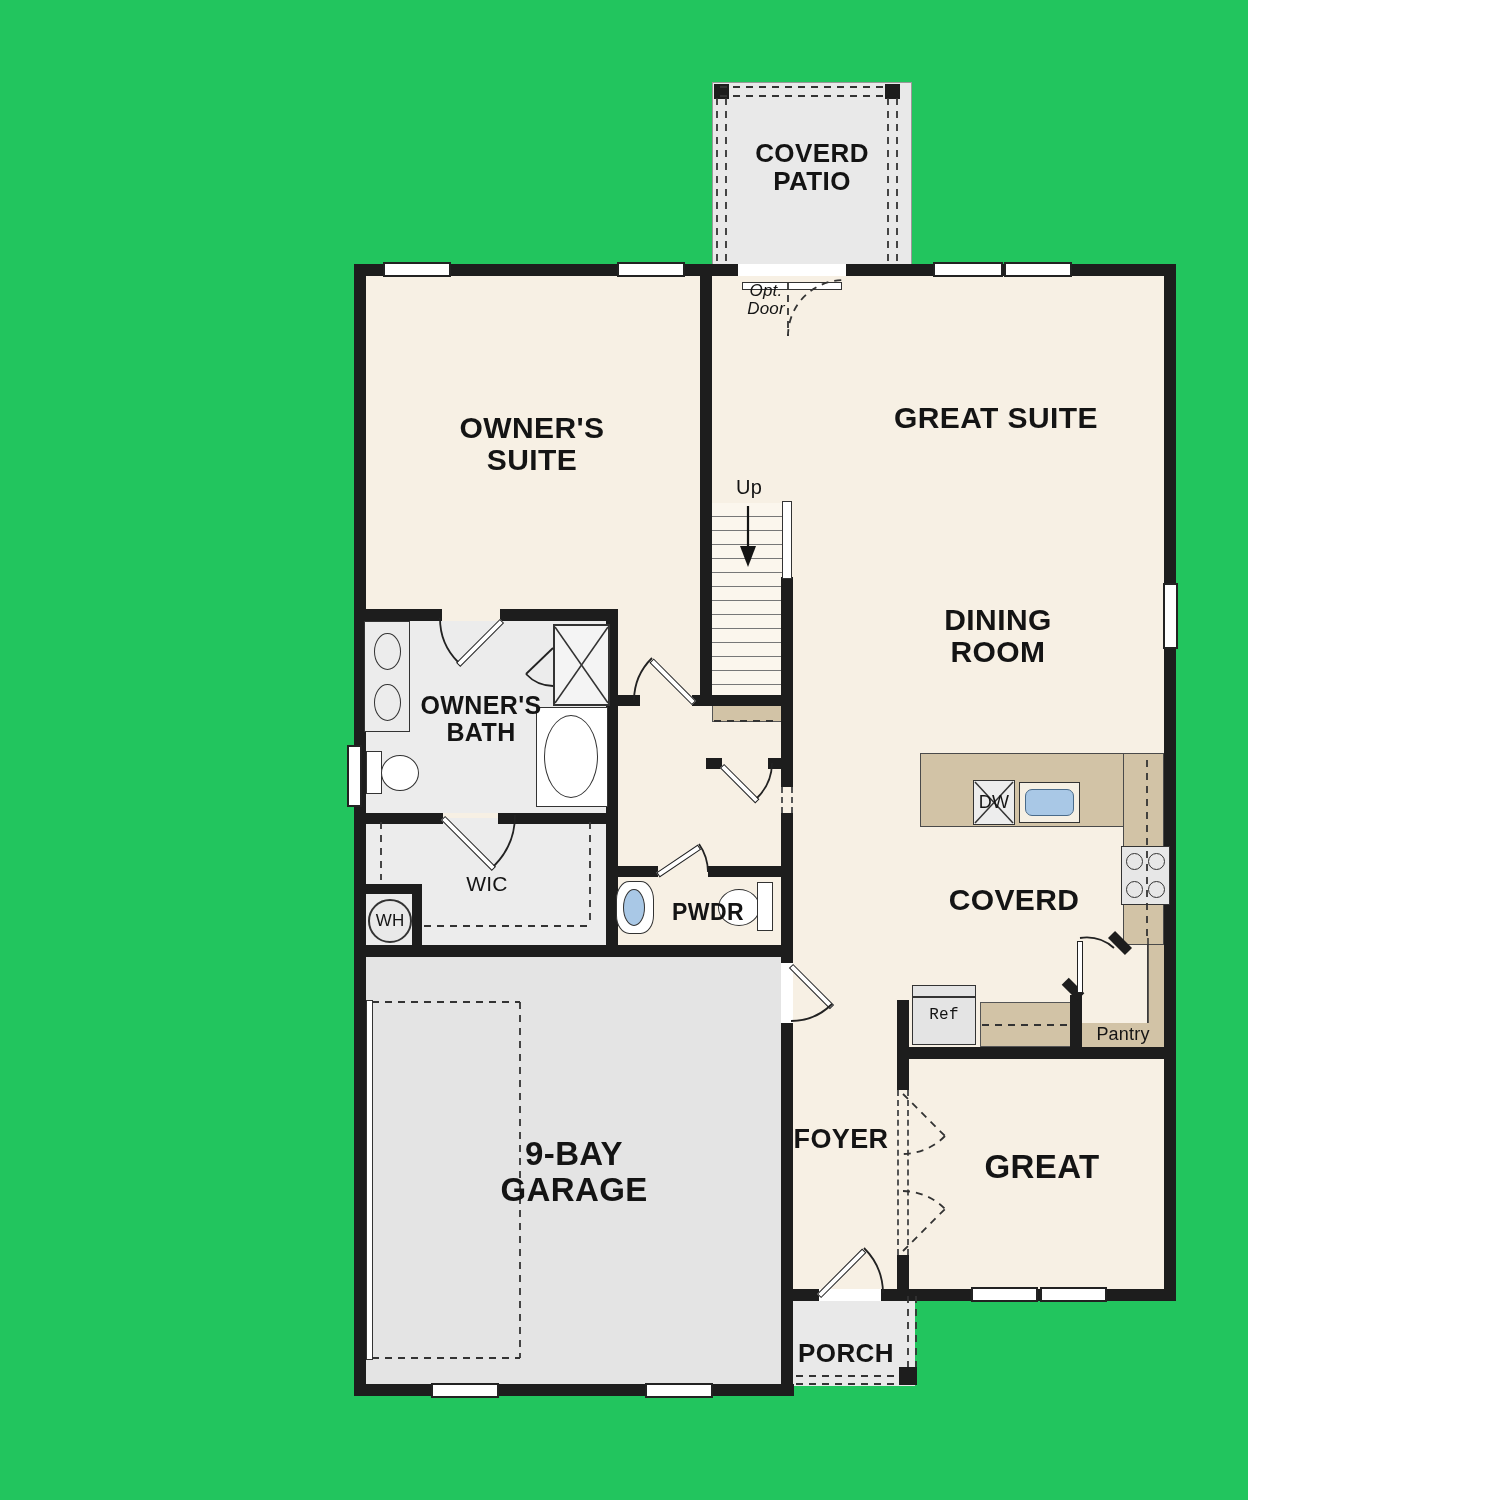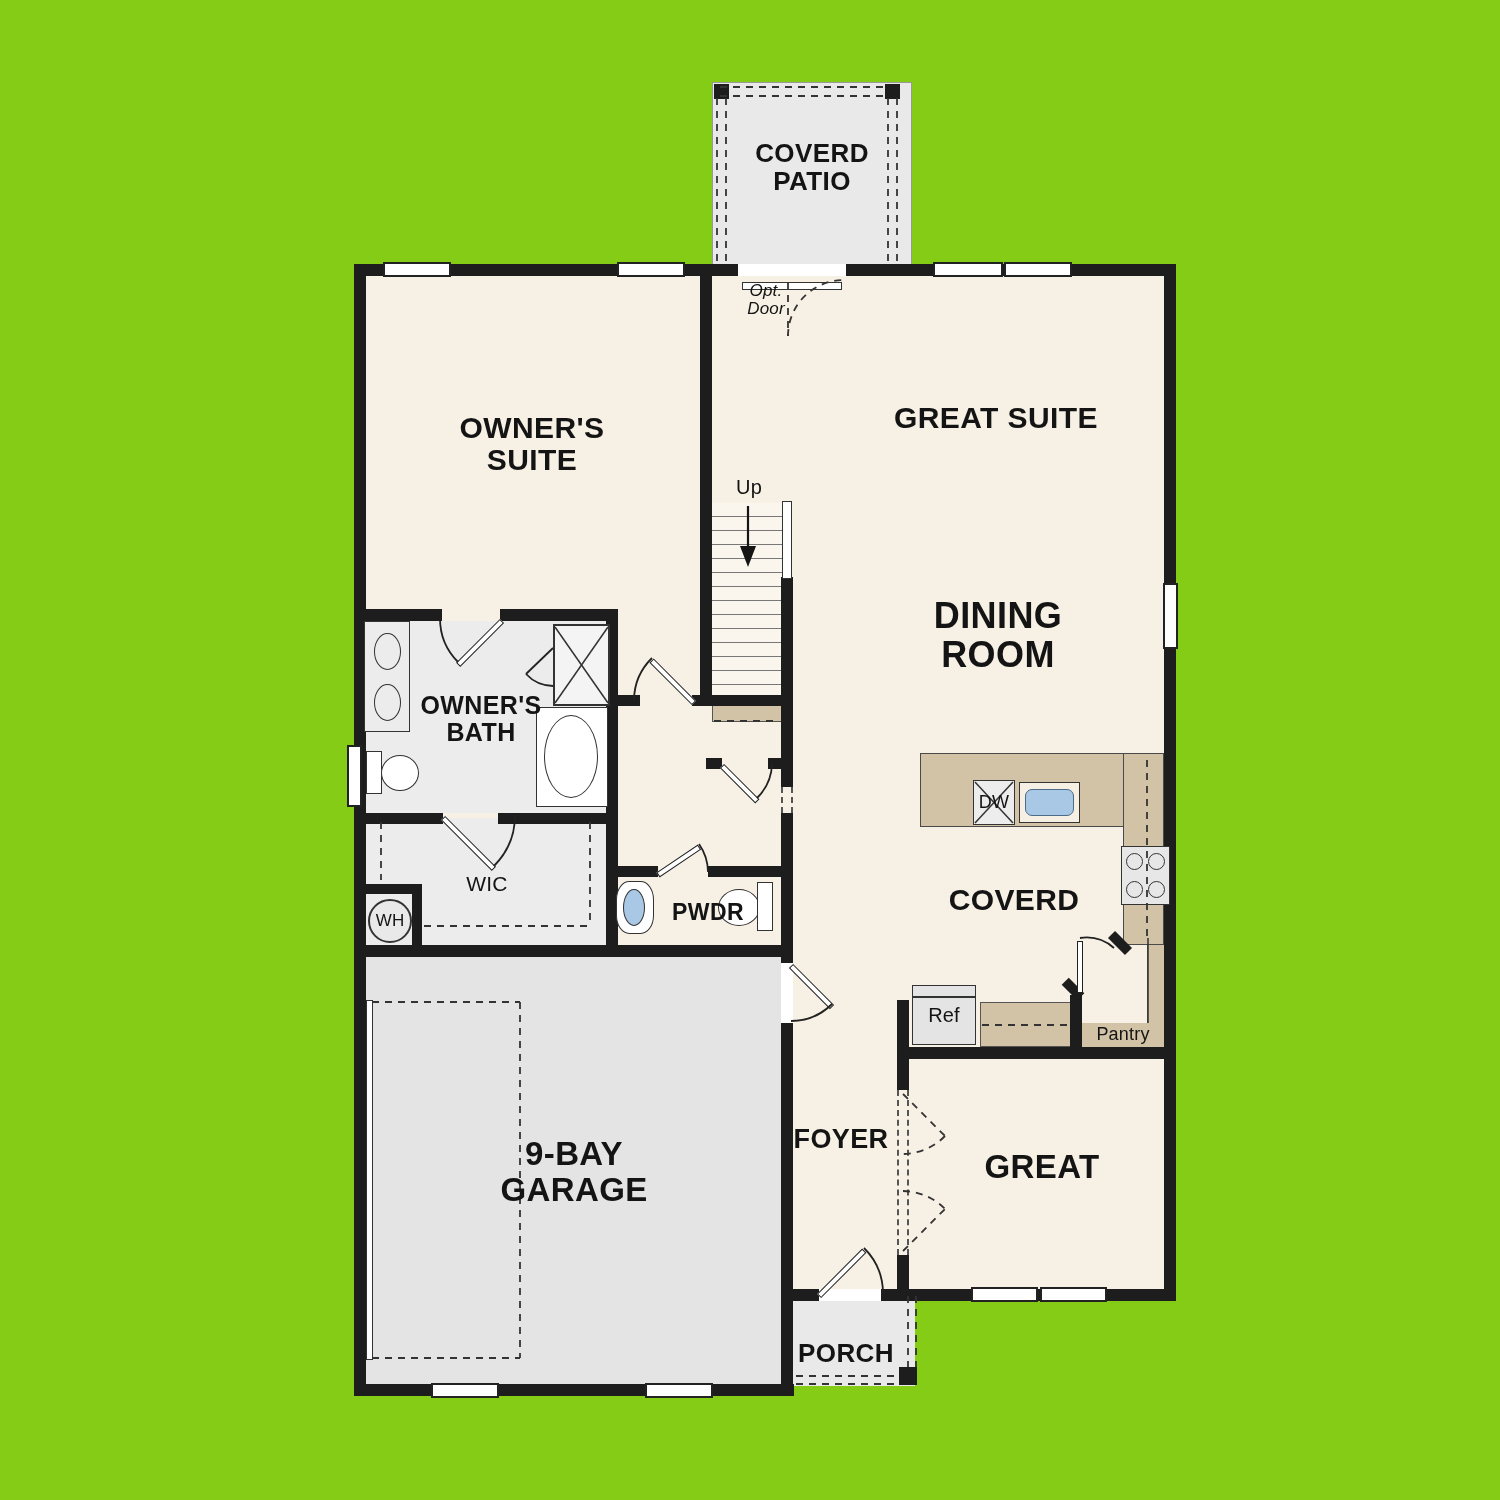--- a/index.html
+++ b/index.html
@@ -1,16 +1,16 @@
 <!DOCTYPE html>
 <html style="--wall: #1d1d1d; --cream: #f7f0e4; --gray: #e9e9e9; --graymid: #ececec; --garage: #e4e4e4; --tan: #d2c3a6; --blue: #a9c8e6;"><head>
 <meta charset="utf-8">
 <style>
   html,body{margin:0;padding:0;background:#fff;}
-  #canvas{position:relative;width:1500px;height:1500px;background:#84cc16;overflow:hidden;
+  #canvas{position:relative;width:1248px;height:1500px;background:#22c55e;overflow:hidden;
           font-family:"Liberation Sans",sans-serif;}
   .fill{position:absolute;box-sizing:border-box;}
   .wall{position:absolute;background:var(--wall);}
   .win{position:absolute;background:#fff;border:2px solid #222;box-sizing:border-box;}
   .gap{position:absolute;box-sizing:border-box;}
   .leaf{position:absolute;height:6px;background:#fff;border:1.3px solid #222;
         transform-origin:0 50%;box-sizing:border-box;}
   .lbl{position:absolute;transform:translate(-50%,-50%);font-weight:700;color:#141414;
        white-space:pre-line;text-align:center;line-height:1.08;letter-spacing:.4px;}
   .sm{font-weight:400;letter-spacing:.2px;}
@@ -196,30 +196,30 @@
   </svg>
 
   <div class="lbl" style="left:812px;top:167px;font-size:26px;">COVERD
 PATIO</div>
   <div class="lbl sm" style="left:766px;top:300px;font-size:17px;font-style:italic;">Opt.
 Door</div>
   <div class="lbl" style="left:532px;top:444px;font-size:30px;">OWNER'S
 SUITE</div>
   <div class="lbl" style="left:996px;top:418px;font-size:30px;">GREAT SUITE</div>
   <div class="lbl sm" style="left:749px;top:488px;font-size:20px;">Up</div>
-  <div class="lbl" style="left:998px;top:636px;font-size:36px;">DINING
+  <div class="lbl" style="left:998px;top:636px;font-size:30px;">DINING
 ROOM</div>
   <div class="lbl" style="left:481px;top:719px;font-size:25px;">OWNER'S
 BATH</div>
   <div class="lbl sm" style="left:487px;top:884px;font-size:21px;">WIC</div>
   <div class="lbl sm" style="left:390px;top:921px;font-size:17px;">WH</div>
   <div class="lbl" style="left:708px;top:912px;font-size:23px;">PWDR</div>
   <div class="lbl" style="left:1014px;top:900px;font-size:30px;">COVERD</div>
   <div class="lbl sm" style="left:994px;top:803px;font-size:18px;">DW</div>
-  <div class="lbl sm" style="left:944px;top:1016px;font-size:20px;">Ref</div>
+  <div class="lbl sm" style="left:944px;top:1016px;font-size:16px;font-family:Liberation Mono, monospace;">Ref</div>
   <div class="lbl sm" style="left:1123px;top:1035px;font-size:18px;">Pantry</div>
   <div class="lbl" style="left:574px;top:1172px;font-size:33px;">9-BAY
 GARAGE</div>
   <div class="lbl" style="left:841px;top:1140px;font-size:27px;">FOYER</div>
   <div class="lbl" style="left:1042px;top:1167px;font-size:33px;">GREAT</div>
   <div class="lbl" style="left:846px;top:1341px;font-size:26px;margin-top:12px;">PORCH</div>
 
 </div>
 
 </body></html>

